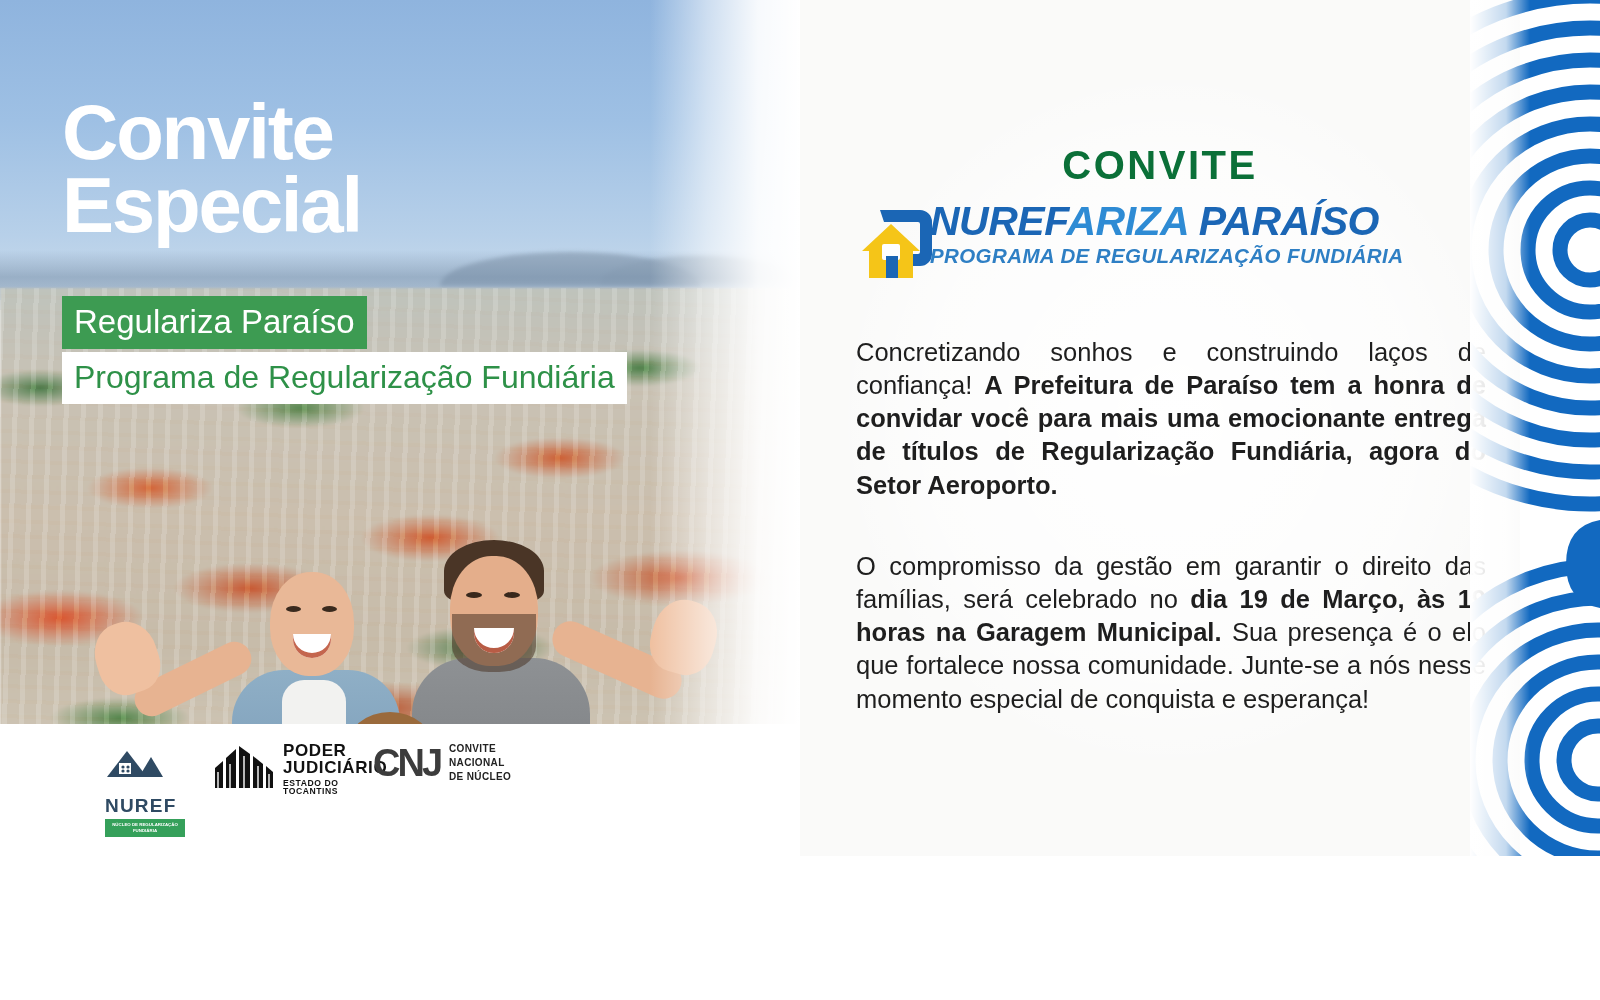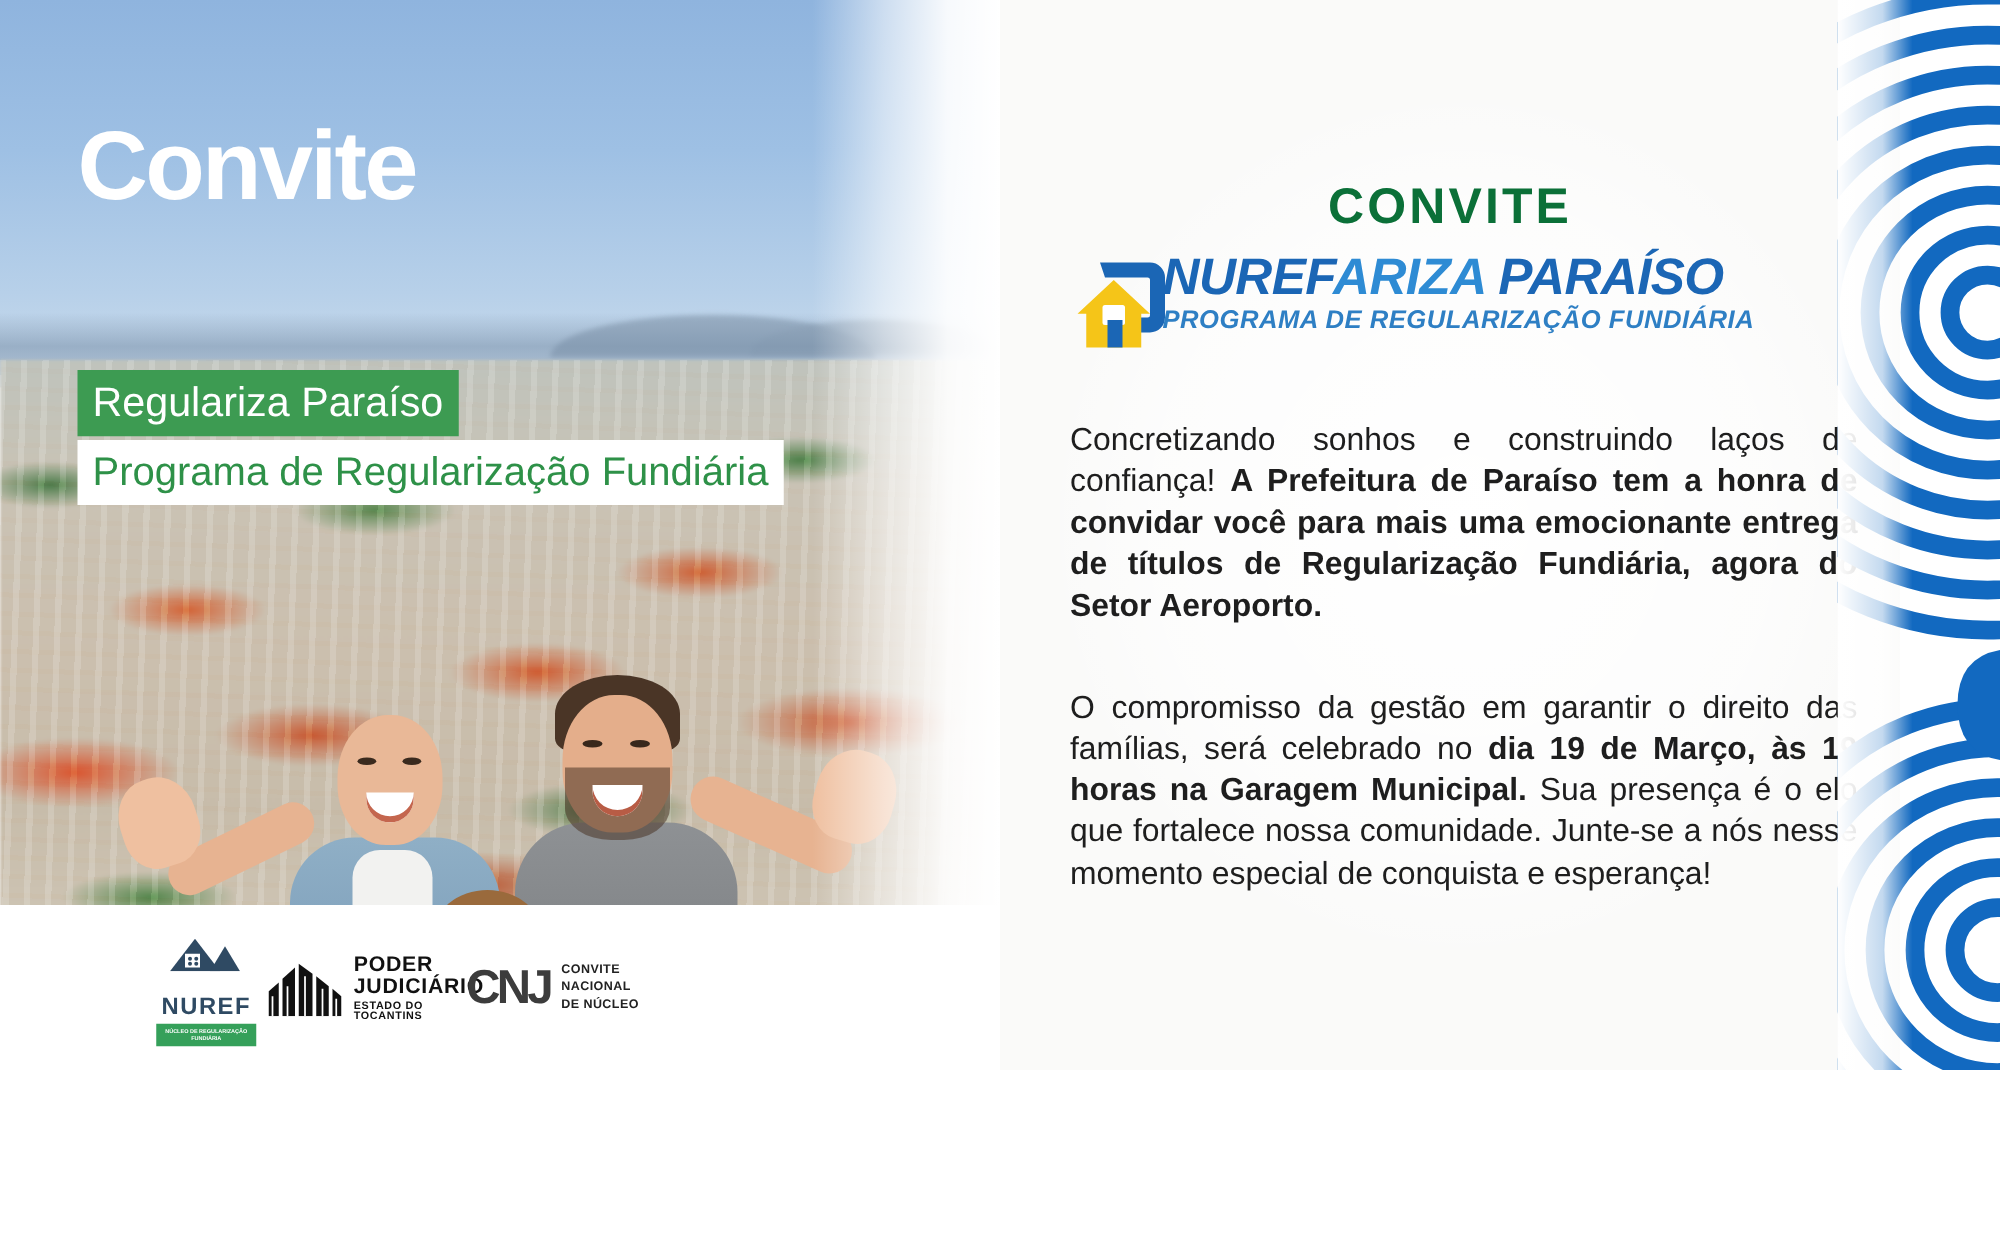--- a/index.html
+++ b/index.html
@@ -183,21 +183,21 @@
   .deco-white-wash{
     position:absolute;left:0;top:0;width:60px;height:1000px;
     background:linear-gradient(90deg,#ffffff 0%,rgba(255,255,255,.75) 60%,rgba(255,255,255,0) 100%);
     z-index:3;
   }
 
   
   .footer { position:absolute; left:0; bottom:0; width:800px; height:132px; background:#ffffff; }
   .logo-row { position:absolute; left:95px; top:18px; width:580px; height:96px; }
 
-  .f-logo { position:absolute; top:0; height:96px; display:flex; align-items:center; }
+  .f-logo { position:absolute; top:0; height:96px; display:flex; }
 
   
   .nuref { left:10px; width:120px; flex-direction:column; justify-content:center; }
   .nuref-icon { width:62px; height:34px; position:relative; }
   .nuref-word { font-size:19px; font-weight:bold; color:#2F4A63; letter-spacing:1.2px; margin-top:18px; }
   .nuref-strip {
     background:#35A05A; color:#ffffff; font-size:4.4px; font-weight:bold;
     padding:3px 5px; margin-top:2px; text-align:center; line-height:1.35; width:80px;
   }
 
@@ -273,20 +273,21 @@
       <div class="arm arm-gr"></div>
       <div class="hand hand-3"></div>
       <div class="hand hand-4"></div>
     </div>
 
     <div class="photo-fade"></div>
     <div class="photo-bottom-fade"></div>
 
     <div class="hero-title">
       <span>Convite</span>
+      <span class="l2">Especial</span>
     </div>
     <div class="tag-green">Regulariza Paraíso</div>
     <div class="tag-white">Programa de Regularização Fundiária</div>
   </div>
 
   <div class="card"></div>
   <div class="card-glow"></div>
 
   <div class="convite-heading">CONVITE</div>
 

